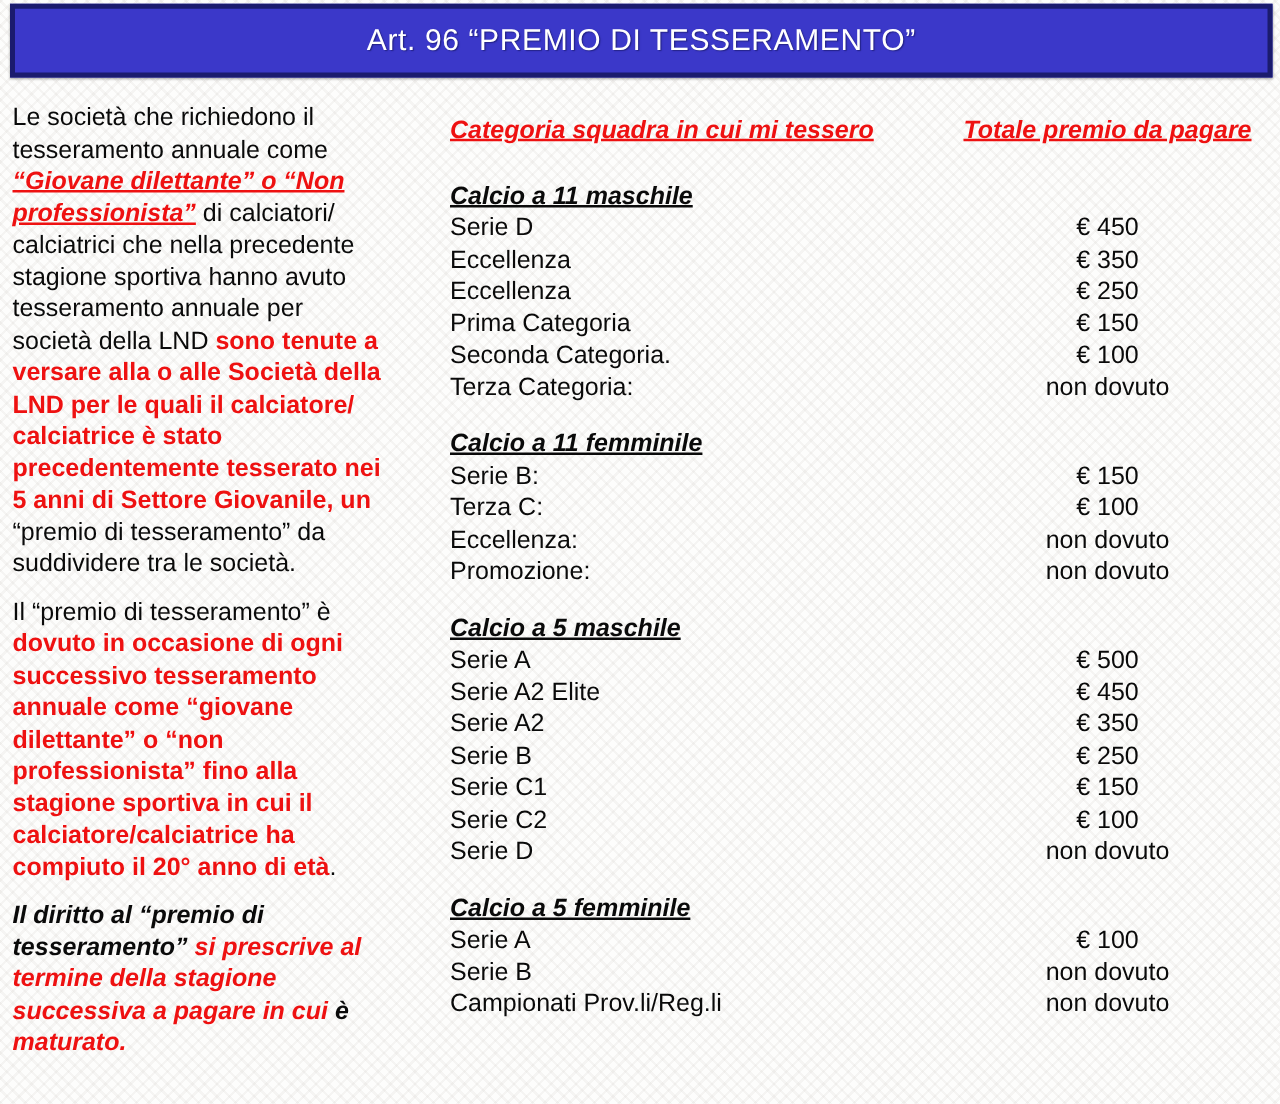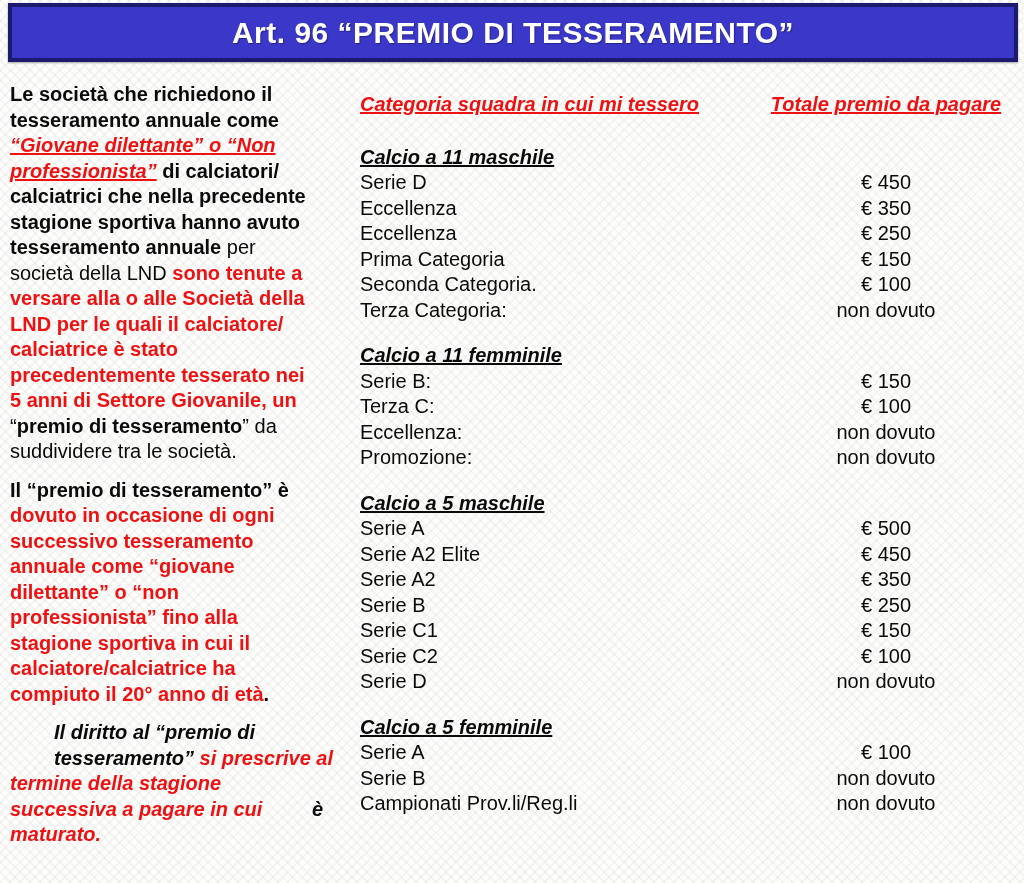--- a/index.html
+++ b/index.html
@@ -14,35 +14,35 @@
     overflow:hidden;
     color:#0a0a0a;
   }
   .banner{
     position:absolute;left:8px;top:3px;width:1002px;height:51px;
     background:#3b38c9;border:4px solid #1b1b6e;
     display:flex;align-items:center;justify-content:center;
     box-shadow:0 1px 2px rgba(0,0,0,0.35);
   }
   .banner-title{
-    color:#ffffff;font-weight:bold;font-size:30px;letter-spacing:0.5px;
+    color:#ffffff;font-weight:normal;font-size:24px;letter-spacing:0.5px;
     text-shadow:1px 1px 1px rgba(20,20,90,0.6);
     white-space:nowrap;
   }
   .left-col{
     position:absolute;left:10px;top:82px;width:350px;
     font-size:20px;line-height:25.5px;
   }
   .paragraph{font-weight:normal;}
   .paragraph + .paragraph{margin-top:13px;}
-  .s-b{font-weight:bold;color:#0a0a0a;}
+  .s-b{font-weight:normal;color:#0a0a0a;}
   .s-r{font-weight:normal;color:#0a0a0a;}
   .s-rb{font-weight:bold;color:#ee1111;}
   .s-rbiu{font-weight:bold;font-style:italic;text-decoration:underline;color:#ee1111;}
-  .s-bi{font-weight:bold;font-style:italic;color:#0a0a0a;margin-left:44px;}
+  .s-bi{font-weight:bold;font-style:italic;color:#0a0a0a;}
   .s-rbi{font-weight:bold;font-style:italic;color:#ee1111;}
   .right-col{
     position:absolute;left:360px;top:92px;width:656px;
     font-size:20px;line-height:25.5px;
   }
   .fee-header{display:flex;}
   .fee-header .hdr-cat{flex:1;}
   .fee-header .hdr-tot{width:260px;text-align:center;}
   .hdr-red{
     color:#ee1111;font-weight:bold;font-style:italic;text-decoration:underline;

